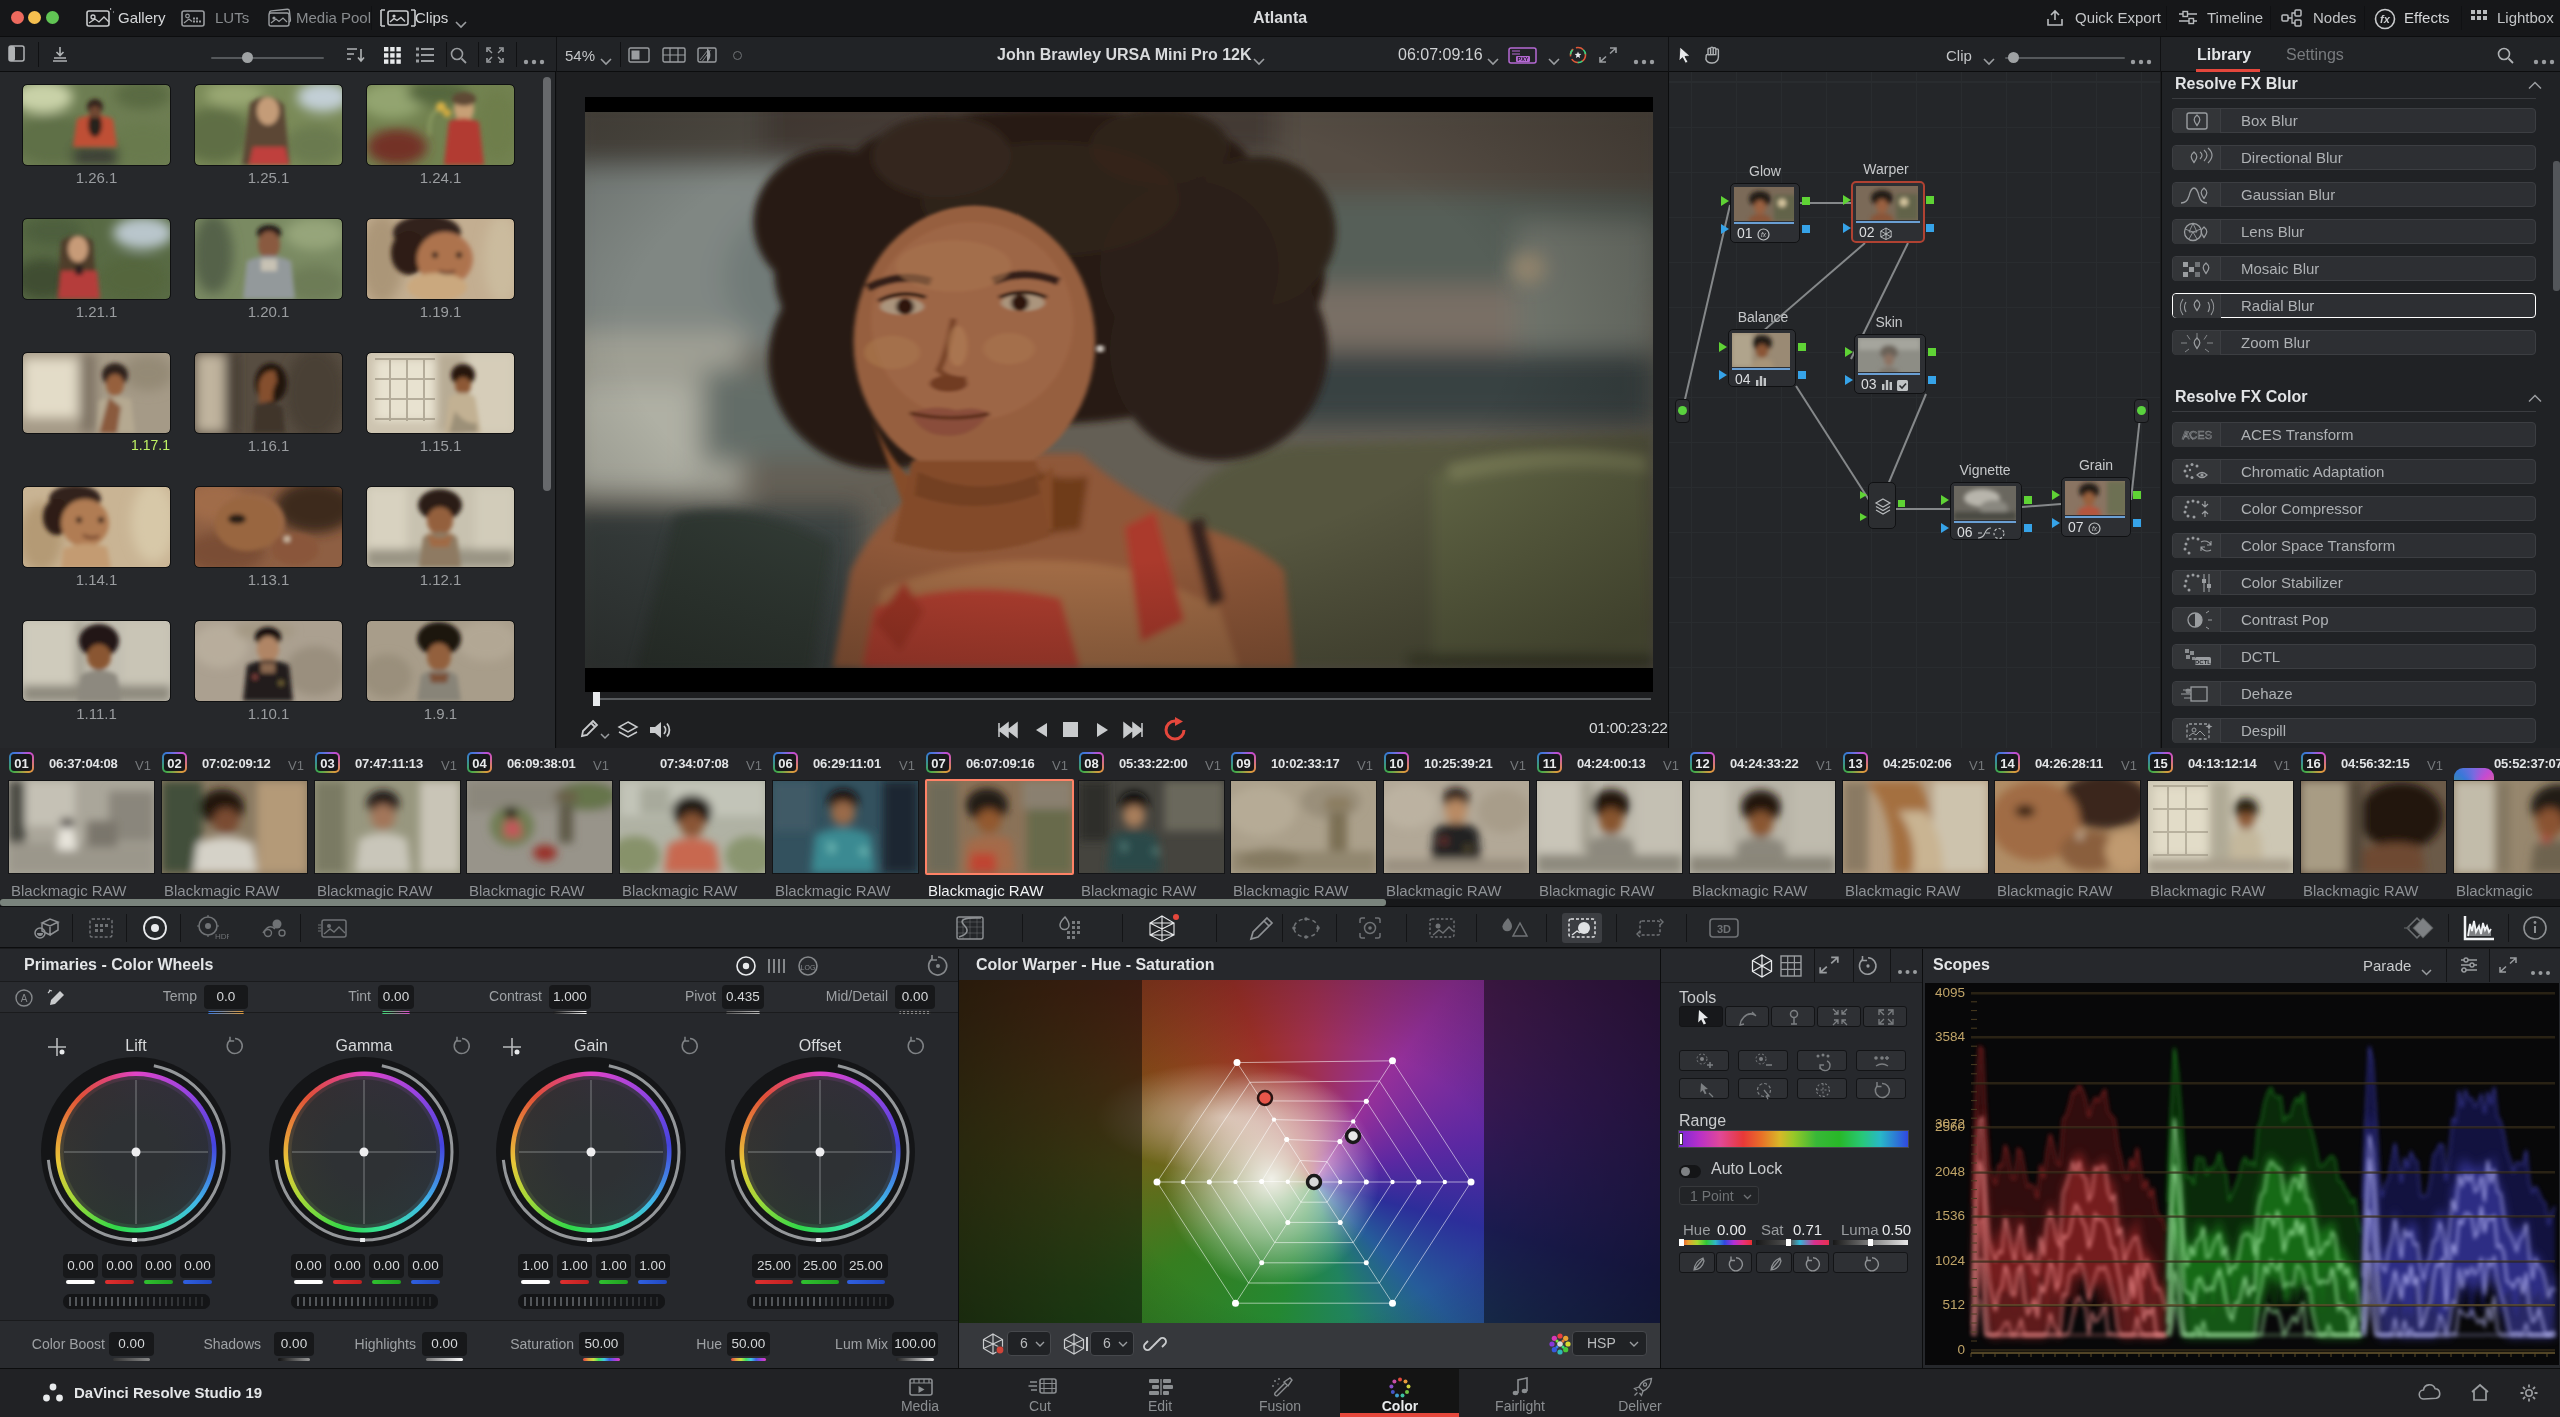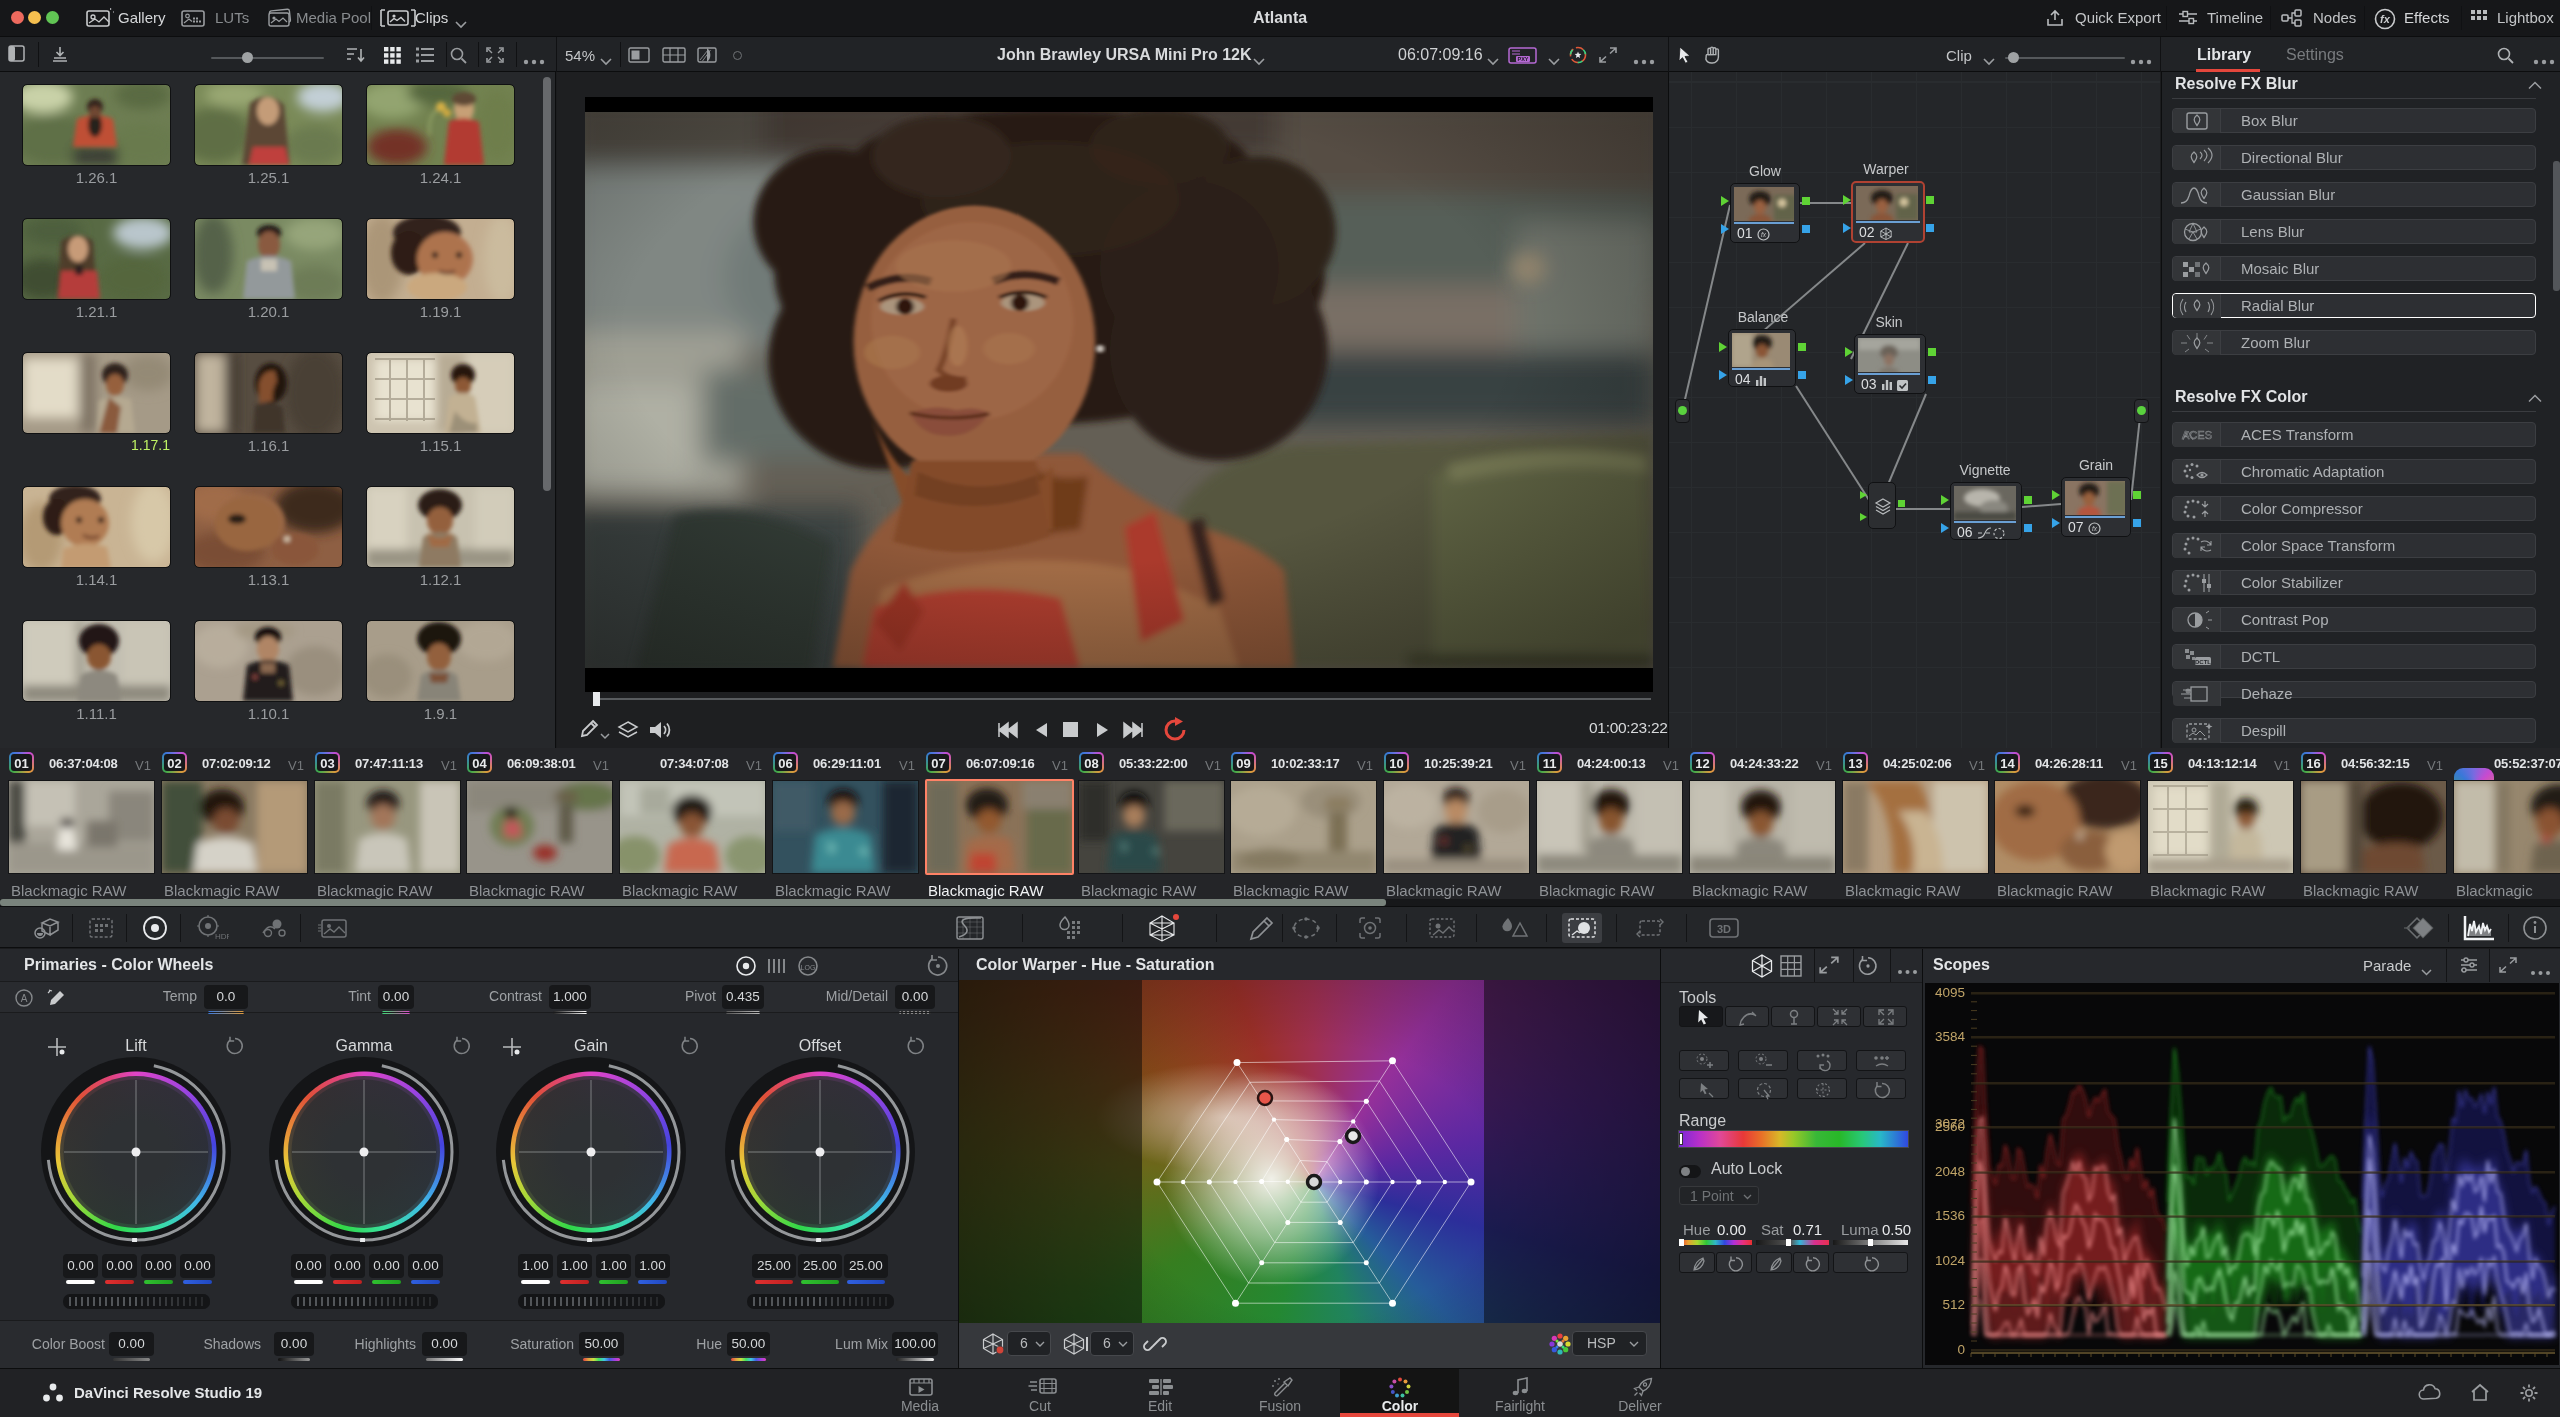--- a/index.html
+++ b/index.html
@@ -1000,21 +1000,21 @@
               <rect x="12" y="4" width="4" height="4"></rect>
               <rect x="17" y="6" width="4" height="4"></rect>
               <rect x="13" y="10" width="4" height="4"></rect>
               <rect x="19" y="12" width="3" height="3"></rect>
             </g>
             <rect x="22" y="12" width="16" height="8" rx="1.5" fill="#9a9da0"></rect>
             <text x="30" y="18.5" text-anchor="middle" font-size="6" font-weight="bold" fill="#26282c" font-family="Liberation Sans">DCTL</text>
           </svg></div>
       <div class="abs" style="left:68px;top:3px;font-size:15px;color:#aeb1b4;">DCTL</div>
       </div>
-    <div class="abs" style="left:10px;top:609px;width:364px;height:17px;background:#2d2f33;border:1px solid #3c3e42;border-radius:4px;">
+    <div class="abs" style="left:10px;top:609px;width:364px;height:25px;background:#2d2f33;border:1px solid #3c3e42;border-radius:4px;">
       <div class="abs" style="left:0;top:0;width:48px;height:24px;background:#333538;border-right:1px solid #3c3e42;border-radius:4px 0 0 4px;"><svg width="48" height="24" viewBox="0 0 48 24">
             <rect x="18" y="5" width="16" height="14" fill="none" stroke="#9a9da0" stroke-width="1.3"></rect>
             <g stroke="#9a9da0" stroke-width="1.2">
               <path d="M10 8 h8 M8 12 h10 M11 16 h7"></path>
             </g>
             <circle cx="15" cy="9" r="2.5" fill="#9a9da0" opacity="0.7"></circle>
           </svg></div>
       <div class="abs" style="left:68px;top:3px;font-size:15px;color:#aeb1b4;">Dehaze</div>
       </div>
     <div class="abs" style="left:10px;top:646px;width:364px;height:25px;background:#2d2f33;border:1px solid #3c3e42;border-radius:4px;">

